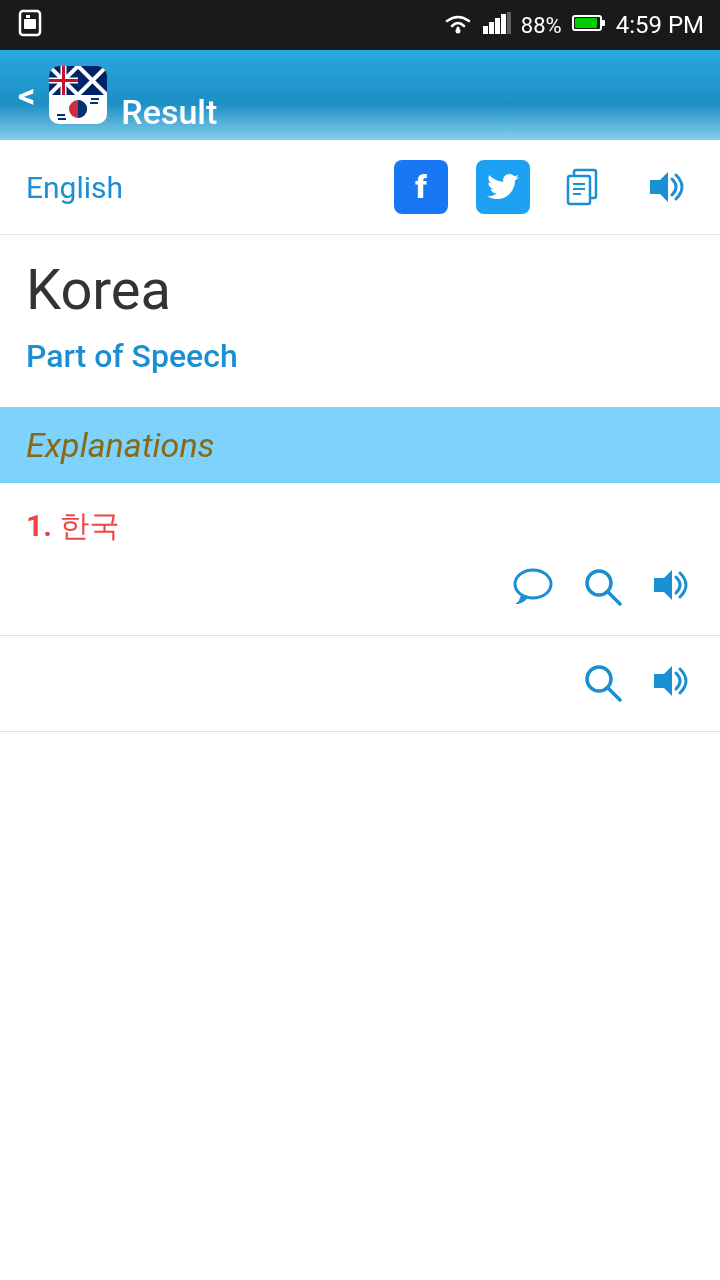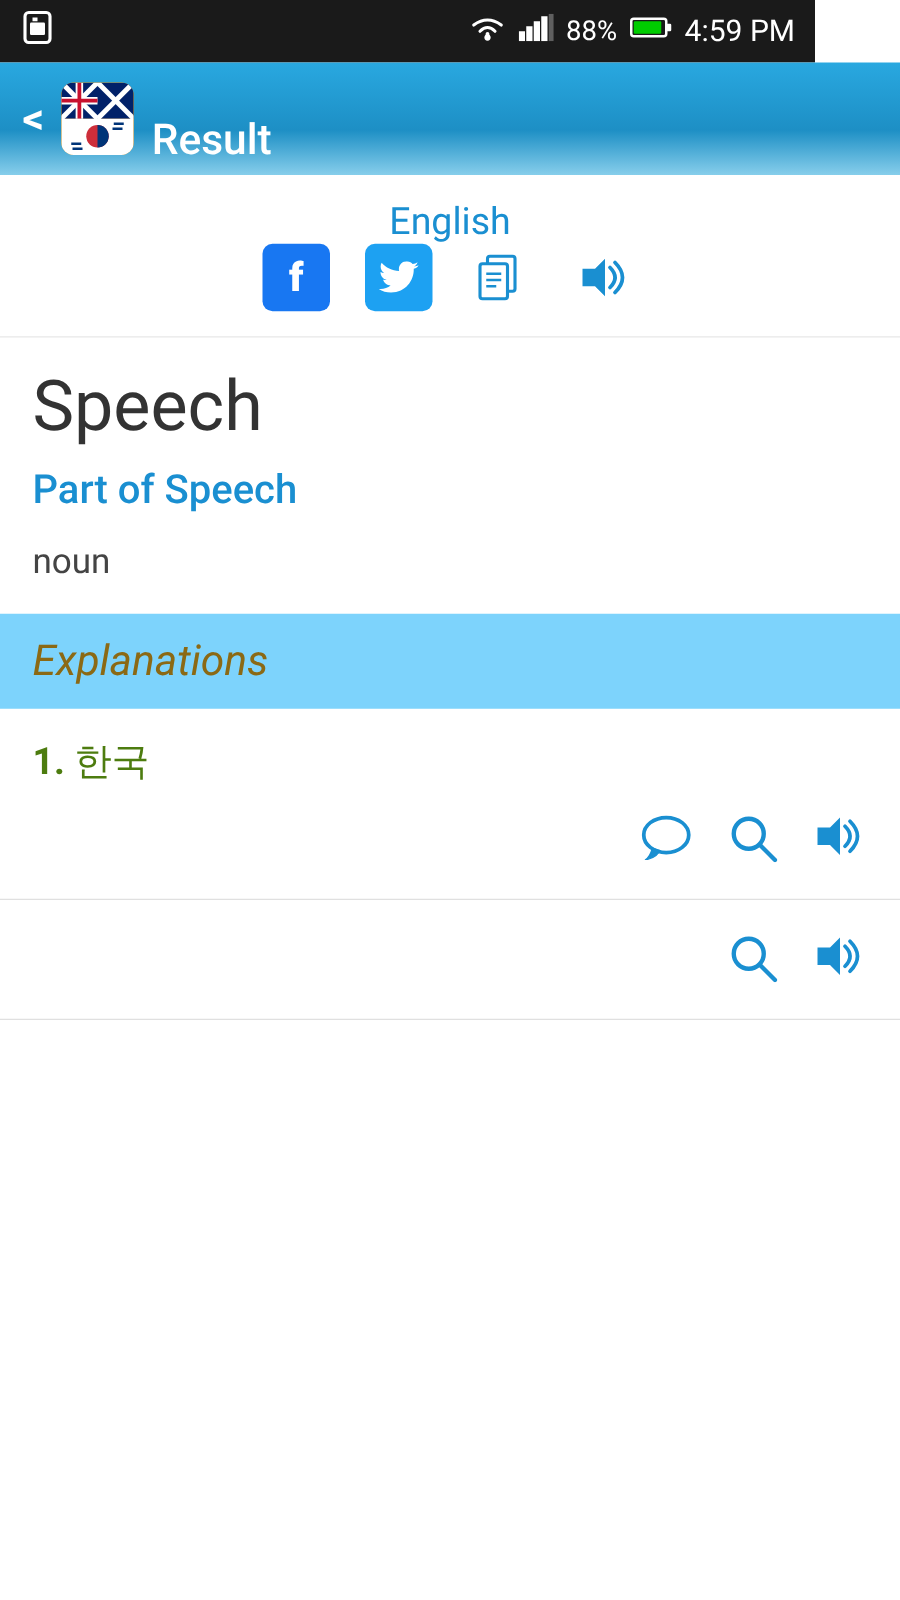--- a/index.html
+++ b/index.html
@@ -7,21 +7,21 @@
     body {
       width: 720px;
       min-height: 1280px;
       font-family: 'Roboto', Arial, sans-serif;
       background: #fff;
       overflow-x: hidden;
     }
 
     
     .status-bar {
-      width: 652px;
+      width: 720px;
       height: 50px;
       background: #1a1a1a;
       display: flex;
       align-items: center;
       justify-content: space-between;
       padding: 0 16px;
       color: white;
       font-size: 22px;
     }
     .status-left {
@@ -75,21 +75,20 @@
       padding: 0;
     }
 
     
     .language-bar {
       display: flex;
       align-items: center;
       justify-content: space-between;
       padding: 20px 26px;
       border-bottom: 1px solid #e8e8e8;
-      flex-direction: column;
     }
     .language-label {
       color: #1a8fd1;
       font-size: 30px;
       font-weight: 400;
     }
     .action-icons {
       display: flex;
       align-items: center;
       gap: 28px;
@@ -170,21 +169,21 @@
       font-weight: 400;
     }
 
     
     .explanation-item {
       border-bottom: 1px solid #e0e0e0;
       padding: 20px 26px 14px 26px;
     }
     .explanation-text {
       font-size: 30px;
-      color: #4d7c0f;
+      color: #ef4444;
       line-height: 1.5;
       margin-bottom: 12px;
     }
     .explanation-text .num {
       font-weight: bold;
     }
     .item-actions {
       display: flex;
       justify-content: flex-end;
       gap: 28px;
@@ -313,23 +312,22 @@
         <svg width="42" height="38" viewBox="0 0 42 38" fill="none">
           <polygon points="4,12 14,12 22,4 22,34 14,26 4,26" fill="#1a8fd1"></polygon>
           <path d="M26 11 Q34 19 26 27" stroke="#1a8fd1" stroke-width="3" fill="none" stroke-linecap="round"></path>
           <path d="M30 7 Q42 19 30 31" stroke="#1a8fd1" stroke-width="3" fill="none" stroke-linecap="round"></path>
         </svg>
       </div>
     </div>
   </div>
 
   <div class="word-section">
-    <div class="main-word">Speech</div>
+    <div class="main-word">Korea</div>
     <div class="part-of-speech-label">Part of Speech</div>
-    <div class="pos-value">noun</div>
   </div>
 
   <div class="explanations-header">
     <span class="explanations-title">Explanations</span>
   </div>
 
   <div class="explanation-item">
     <div class="explanation-text">
       <span class="num">1. </span><span>한국</span>
     </div>

